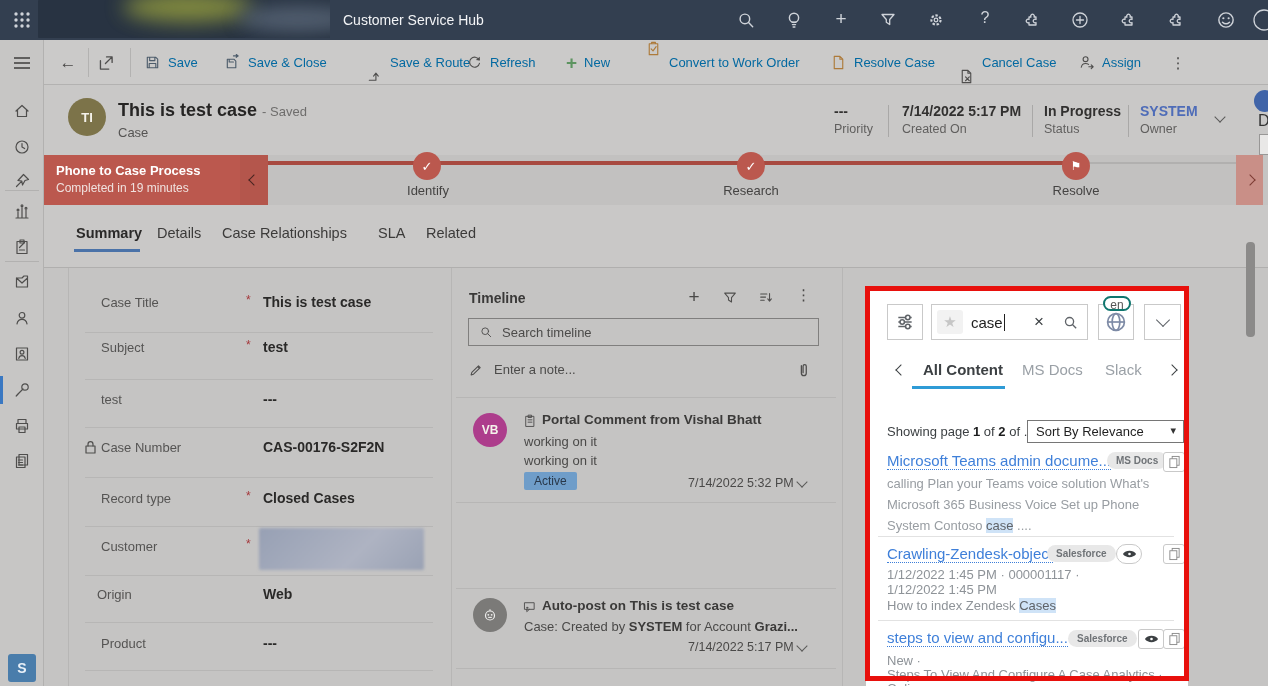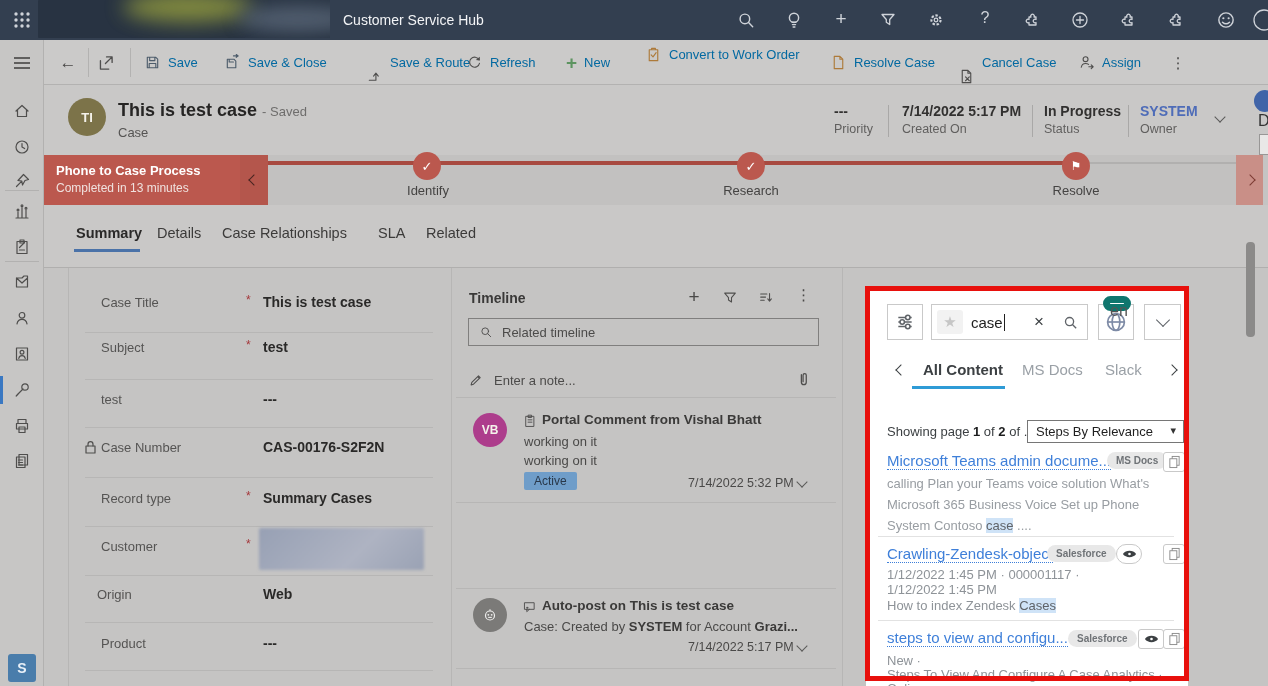--- a/index.html
+++ b/index.html
@@ -185,21 +185,21 @@
     <svg width="17" height="17" viewBox="0 0 18 18">
         <path class="ic" d="M13.8 6.2 A5.3 5.3 0 1 0 14.3 9.8"></path>
         <path d="M14.6 2.8 L14.6 7 L10.4 6.4 Z" fill="#4f4e4d"></path>
       </svg>
     <span class="cmd-label" style="margin-left:7px">Refresh</span>
   </div>
   <div class="abs" style="left:566px;top:0;height:45px;display:flex;align-items:center;cursor:pointer">
     <span style="color:#5d9460;font-size:19px;font-weight:bold;line-height:18px">+</span>
     <span class="cmd-label" style="margin-left:7px">New</span>
   </div>
-  <div class="abs" style="left:645px;top:0;height:29px;display:flex;align-items:center;cursor:pointer">
+  <div class="abs" style="left:645px;top:0;height:29px;display:flex;align-items:flex-start;cursor:pointer">
     <svg width="17" height="17" viewBox="0 0 18 18">
         <path class="ic" style="stroke:#ad7a3a" d="M4.5 4 H13.5 V15.5 H4.5 Z M7 4 V2.5 H11 V4 M6.5 9.5 L8.5 11.5 L11.8 7"></path>
       </svg>
     <span class="cmd-label" style="margin-left:7px">Convert to Work Order</span>
   </div>
   <div class="abs" style="left:830px;top:0;height:45px;display:flex;align-items:center;cursor:pointer">
     <svg width="17" height="17" viewBox="0 0 18 18">
         <path class="ic" style="stroke:#ad7a3a" d="M4.5 2.5 H10.5 L13.5 5.5 V15.5 H4.5 Z M10.5 2.5 V5.5 H13.5"></path>
       </svg>
     <span class="cmd-label" style="margin-left:7px">Resolve Case</span>
@@ -252,21 +252,21 @@
   <div class="abs" style="left:1172px;top:22px;width:16px;height:16px;cursor:pointer"><span class="chv down"></span></div>
 </div>
 
 <div class="abs" style="left:1254px;top:90px;width:22px;height:22px;border-radius:50%;background:#4064a8"></div>
 <div class="abs" style="left:1258px;top:112px;font-size:16px;color:#333">D</div>
 <div class="abs" style="left:1259px;top:134px;width:9px;height:19px;background:#e9e8e7;border:1px solid #989796"></div>
 
 <div class="abs" style="left:44px;top:155px;width:1224px;height:50px">
   <div class="abs" style="left:0;top:0;width:196px;height:50px;background:#bb584e;padding:8px 0 0 12px;box-sizing:border-box">
     <div class="bpf-name">Phone to Case Process</div>
-    <div class="bpf-status" style="margin-top:3px">Completed in 13 minutes</div>
+    <div class="bpf-status" style="margin-top:3px">Completed in 19 minutes</div>
   </div>
   <div class="abs" style="left:196px;top:0;width:28px;height:50px;background:#b4564c;display:flex;align-items:center;justify-content:center;cursor:pointer">
     <span class="chv left" style="border-color:#472421"></span>
   </div>
   <div class="abs" style="left:224px;top:0;width:968px;height:50px;background:#c2c1c0"></div>
   <div class="abs" style="left:224px;top:6px;width:810px;height:4px;background:#a84a40"></div>
   <div class="abs" style="left:1034px;top:7px;width:158px;height:2px;background:#b1b0af"></div>
 
   <div class="abs stage-node" style="left:369px;top:-3px;width:28px;height:28px;cursor:pointer">✓</div>
   <div class="abs stage-lbl" style="left:344px;top:28px;width:80px">Identify</div>
@@ -312,21 +312,21 @@
         <rect class="ic" x="2" y="6" width="9" height="7"></rect>
         <path class="ic" d="M4 6 V4.2 A2.5 2.5 0 0 1 9 4.2 V6"></path>
       </svg>
   </div>
   <div class="abs f-label" style="left:32px;top:172px">Case Number</div>
   <div class="abs f-value" style="left:194px;top:171px">CAS-00176-S2F2N</div>
   <div class="abs hline" style="left:16px;top:209px;width:348px"></div>
 
   <div class="abs f-label" style="left:32px;top:223px">Record type</div>
   <span class="abs f-req" style="left:177px;top:221px">*</span>
-  <div class="abs f-value" style="left:194px;top:222px;cursor:pointer">Summary Cases</div>
+  <div class="abs f-value" style="left:194px;top:222px;cursor:pointer">Closed Cases</div>
   <div class="abs hline" style="left:16px;top:258px;width:348px"></div>
 
   <div class="abs f-label" style="left:32px;top:271px">Customer</div>
   <span class="abs f-req" style="left:177px;top:269px">*</span>
   <div class="abs" style="left:190px;top:260px;width:165px;height:42px;background:linear-gradient(135deg,#97a0b4,#aeb3c2 60%,#9aa2b4);filter:blur(1.5px);border-radius:2px;cursor:pointer"></div>
   <div class="abs hline" style="left:16px;top:307px;width:348px"></div>
 
   <div class="abs f-label" style="left:28px;top:319px">Origin</div>
   <div class="abs f-value" style="left:194px;top:318px;cursor:pointer">Web</div>
   <div class="abs hline" style="left:16px;top:354px;width:348px"></div>
@@ -349,24 +349,24 @@
         <path class="ic" d="M3 4.5 H10 M3 8 H8.5 M3 11.5 H7 M13 4 V12 M11 10 L13 12.5 L15 10"></path>
       </svg>
   </div>
   <div class="abs" style="left:344px;top:18px;width:14px;height:20px;font-size:15px;color:#4a4948;text-align:center;cursor:pointer">⋮</div>
 
   <div class="abs" style="left:16px;top:50px;width:351px;height:28px;border:1px solid #807f7e;box-sizing:border-box;display:flex;align-items:center;cursor:text">
     <svg width="14" height="14" viewBox="0 0 18 18" style="margin-left:10px">
         <circle class="ic" cx="8" cy="8" r="4.3"></circle>
         <path class="ic" d="M11.3 11.3 L15 15"></path>
       </svg>
-    <span class="tl-ph" style="margin-left:9px">Related timeline</span>
-  </div>
-
-  <div class="abs" style="left:16px;top:94px;width:351px;height:26px;display:flex;align-items:flex-end;cursor:text">
+    <span class="tl-ph" style="margin-left:9px">Search timeline</span>
+  </div>
+
+  <div class="abs" style="left:16px;top:94px;width:351px;height:26px;display:flex;align-items:flex-start;cursor:text">
     <svg width="16" height="16" viewBox="0 0 18 18">
         <path class="ic" d="M3.5 14.5 L4.3 11.8 L11.8 4.3 L13.7 6.2 L6.2 13.7 Z M10.8 5.3 L12.7 7.2"></path>
       </svg>
     <span class="tl-ph" style="margin-left:10px;flex:1">Enter a note...</span>
     <svg width="15" height="17" viewBox="0 0 14 16" style="margin-right:8px;cursor:pointer">
         <path class="ic" d="M5 3.5 V10.5 a2.3 2.3 0 0 0 4.6 0 V4 a1.5 1.5 0 0 0 -3 0 V10"></path>
       </svg>
   </div>
   <div class="abs hline" style="left:4px;top:129px;width:380px"></div>
 
@@ -435,37 +435,37 @@
       <path d="M11.3 11.3 L15 15" stroke="#5f6368" stroke-width="1.4"></path>
     </svg>
 </div>
 <div class="abs panel-btn" style="left:1098px;top:304px;width:36px;height:36px;cursor:pointer">
   <svg width="24" height="24" viewBox="0 0 20 20">
       <circle cx="10" cy="10" r="7" fill="none" stroke="#7e8ba6" stroke-width="1.4"></circle>
       <ellipse cx="10" cy="10" rx="3.2" ry="7" fill="none" stroke="#7e8ba6" stroke-width="1.4"></ellipse>
       <path d="M3 10 H17" stroke="#7e8ba6" stroke-width="1.4"></path>
     </svg>
 </div>
-<div class="abs" style="left:1103px;top:296px;width:28px;height:15px;background:#fff;border:7px solid #0f766e;border-radius:8px;font-size:16px;color:#555;text-align:center;line-height:15px;box-sizing:border-box">en</div>
+<div class="abs" style="left:1103px;top:296px;width:28px;height:15px;background:#fff;border:2px solid #0f766e;border-radius:8px;font-size:12px;color:#555;text-align:center;line-height:15px;box-sizing:border-box">en</div>
 <div class="abs panel-btn" style="left:1144px;top:304px;width:37px;height:36px;cursor:pointer">
   <span class="chv down" style="border-color:#5f6368;width:9px;height:9px;margin-top:-4px"></span>
 </div>
 
 <span class="abs chv left" style="left:897px;top:366px;border-color:#3c4043;cursor:pointer"></span>
 <div class="abs ptab active" style="left:923px;top:361px;cursor:pointer">All Content</div>
 <div class="abs" style="left:912px;top:386px;width:93px;height:3px;background:#2e9bd6"></div>
 <div class="abs ptab" style="left:1022px;top:361px;cursor:pointer">MS Docs</div>
 <div class="abs ptab" style="left:1105px;top:361px;cursor:pointer">Slack</div>
 <span class="abs chv right" style="left:1168px;top:366px;border-color:#3c4043;cursor:pointer"></span>
 
 <div class="abs pgtxt" style="left:887px;top:424px;white-space:nowrap">
   <span>Showing page </span><b>1</b><span> of </span><b>2</b><span> of ...</span>
 </div>
 <div class="abs" style="left:1027px;top:420px;width:157px;height:23px;background:#fff;border:1px solid #767676;box-sizing:border-box;cursor:pointer">
-  <span style="position:absolute;left:8px;top:3px;font-size:13px;color:#1f1f1f">Steps By Relevance</span>
+  <span style="position:absolute;left:8px;top:3px;font-size:13px;color:#1f1f1f">Sort By Relevance</span>
   <span style="position:absolute;right:7px;top:3px;font-size:11px;color:#333">▾</span>
 </div>
 
 <div class="abs plink" style="left:887px;top:452px;cursor:pointer">Microsoft Teams admin docume...</div>
 <span class="abs pill" style="left:1107px;top:452px">MS Docs</span>
 <div class="abs panel-btn" style="left:1163px;top:452px;width:22px;height:20px;border-radius:3px;cursor:pointer">
   <svg width="13" height="14" viewBox="0 0 14 15">
       <rect x="4.5" y="1.5" width="7.5" height="9.5" fill="#fff" stroke="#8a8a8a"></rect>
       <rect x="2" y="4" width="7.5" height="9.5" fill="#fff" stroke="#8a8a8a"></rect>
     </svg>

